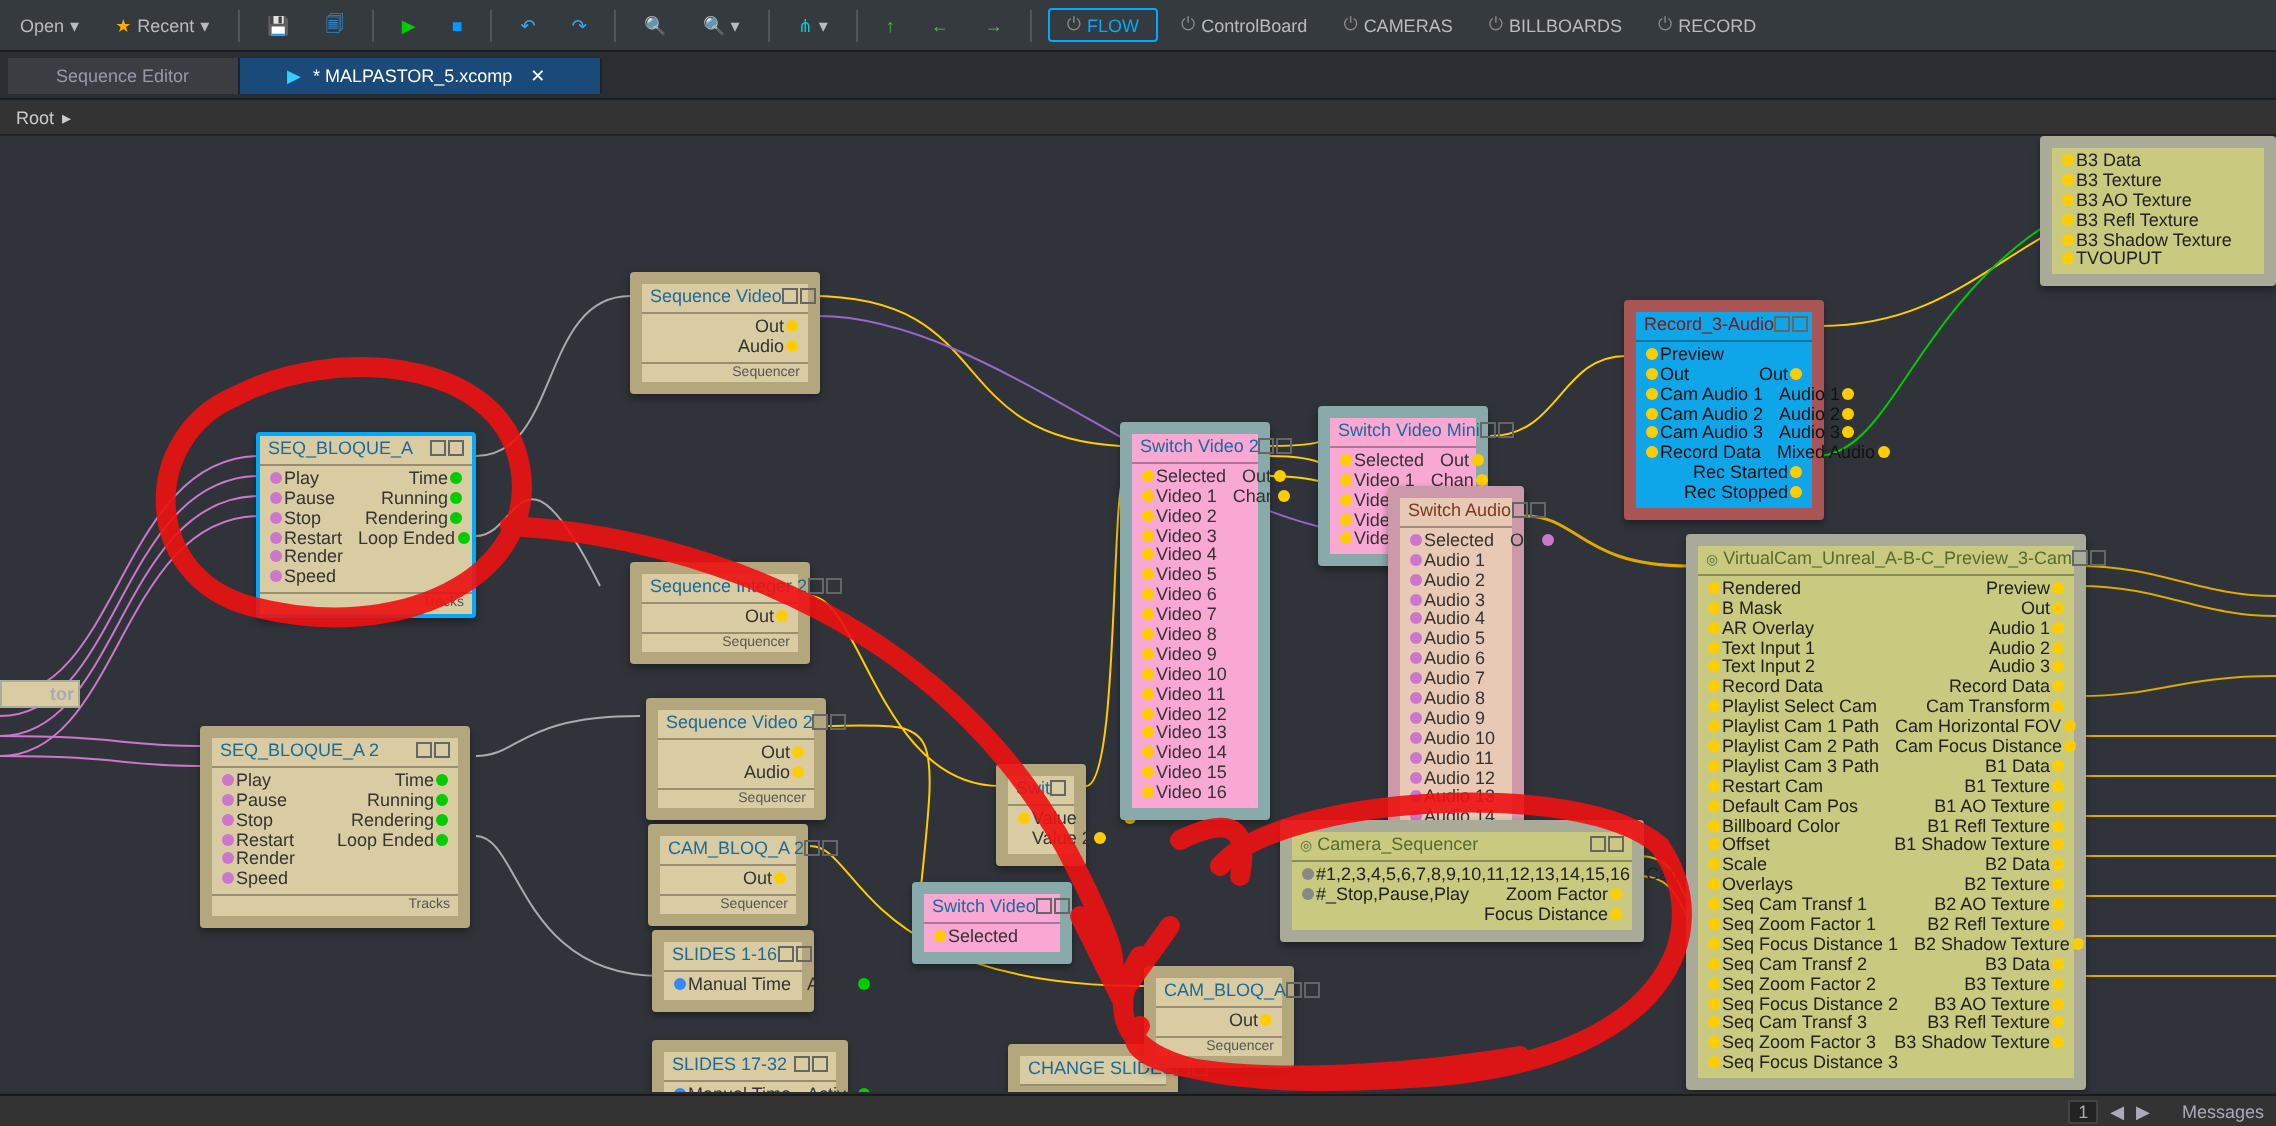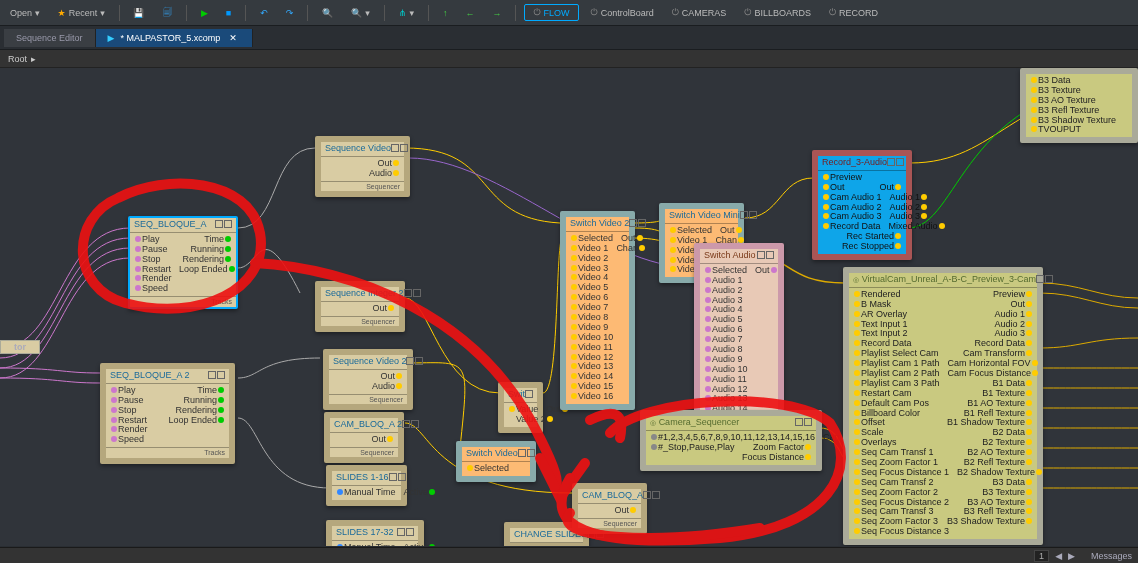--- a/index.html
+++ b/index.html
@@ -7,21 +7,21 @@
 
 
 .menubar { height: 26px; background: #353a3f; display: flex; align-items: center; padding: 0 4px; gap: 6px; border-bottom: 1px solid #1a1d20; }
 .menubar .btn { padding: 3px 6px; color: #bbb; cursor: pointer; display: flex; align-items: center; gap: 3px; }
 .menubar .sep { width: 1px; height: 16px; background: #555; margin: 0 2px; }
 .menubar .flow { border: 1px solid #0af; padding: 2px 8px; color: #0af; border-radius: 2px; }
 .menubar .pwr { color: #888; }
 
 
 .tabbar { height: 24px; background: #2a2e33; display: flex; align-items: center; border-bottom: 1px solid #1a1d20; padding-left: 4px; }
-.tab { padding: 4px 12px; background: #3a3e43; color: #99a; border-right: 1px solid #222; display: flex; align-items: flex-start; gap: 6px; }
+.tab { padding: 4px 24px; background: #3a3e43; color: #99a; border-right: 1px solid #222; display: flex; align-items: flex-start; gap: 6px; }
 .tab.active { background: #1a4a7a; color: #fff; }
 .tab .play { color: #3cf; }
 .tab .close { cursor: pointer; padding: 0 3px; }
 
 
 .crumb { height: 18px; background: #333; color: #ccc; padding: 2px 8px; border-bottom: 1px solid #222; display: flex; align-items: center; gap: 4px; }
 
 
 .canvas { position: absolute; top: 68px; left: 0; width: 1138px; height: 478px; background: #30343a; overflow: hidden; }
 .canvas svg.wires { position: absolute; top: 0; left: 0; width: 100%; height: 100%; }
@@ -31,21 +31,21 @@
 .node .hdr { padding: 2px 4px; display: flex; justify-content: space-between; border-bottom: 1px solid rgba(0,0,0,.3); white-space: nowrap; }
 .node .hdr .ttl { font-weight: normal; }
 .node .hdr .icos { display: flex; gap: 1px; }
 .node .hdr .icos span { width: 8px; height: 8px; border: 1px solid #666; display: inline-block; }
 .node .body { padding: 2px 4px; }
 .node .row { display: flex; justify-content: space-between; white-space: nowrap; gap: 8px; }
 .node .footer { border-top: 1px solid rgba(0,0,0,.3); padding: 1px 4px; text-align: right; font-size: 7px; color: #555; }
 
 .node.tan   { background: #d9cca3; color: #333; border-color: #b5a77d; }
 .node.tan .hdr .ttl { color: #1a6a9a; }
-.node.blue  { background: #fdba74; color: #333; border-color: #8aa; }
+.node.blue  { background: #f9a8d4; color: #333; border-color: #8aa; }
 .node.blue .hdr .ttl { color: #1a6a9a; }
 .node.red   { background: #0ea5e9; color: #111; border-color: #a55; }
 .node.red .hdr .ttl { color: #7a1a1a; }
 .node.olive { background: #c9c980; color: #222; border-color: #aa9; }
 .node.olive .hdr .ttl { color: #556b2f; }
 .node.tan2  { background: #e8c9b6; color: #333; border-color: #c9a; }
 .node.tan2 .hdr .ttl { color: #7a3a1a; }
 
 .node.sel { border: 2px solid #0af; }
 
@@ -255,21 +255,21 @@
         </div>
         <div class="row">
           <span><span class="port p"></span>Speed</span>
           <span></span>
         </div>
       </div>
   <div class="footer">Tracks</div>
 </div>
 
 <div class="cutnode" style="top:272px">
-  <div class="r" style="text-align:center;font-weight:bold">tor</div>
+  <div class="r" style="text-align:right;font-weight:bold">tor</div>
 </div>
 
 <div class="node tan" style="left:315px; top:68px; width:95px">
   <div class="hdr">
         <span class="ttl">Sequence Video</span>
         <span class="icos">
           <span></span>
           <span></span>
         </span>
       </div>
@@ -523,21 +523,21 @@
           <span><span class="port y"></span>Video 3</span>
           <span></span>
         </div>
         <div class="row">
           <span><span class="port y"></span>Video 4</span>
           <span></span>
         </div>
       </div>
 </div>
 
-<div class="node tan2" style="left:694px; top:175px; width:90px">
+<div class="node tan2" style="left:694px; top:175px; width:68px">
   <div class="hdr">
         <span class="ttl">Switch Audio</span>
         <span class="icos">
           <span></span>
           <span></span>
         </span>
       </div>
   <div class="body" id="switchAudio-body">
         <div class="row">
           <span><span class="port p"></span>Selected</span>

